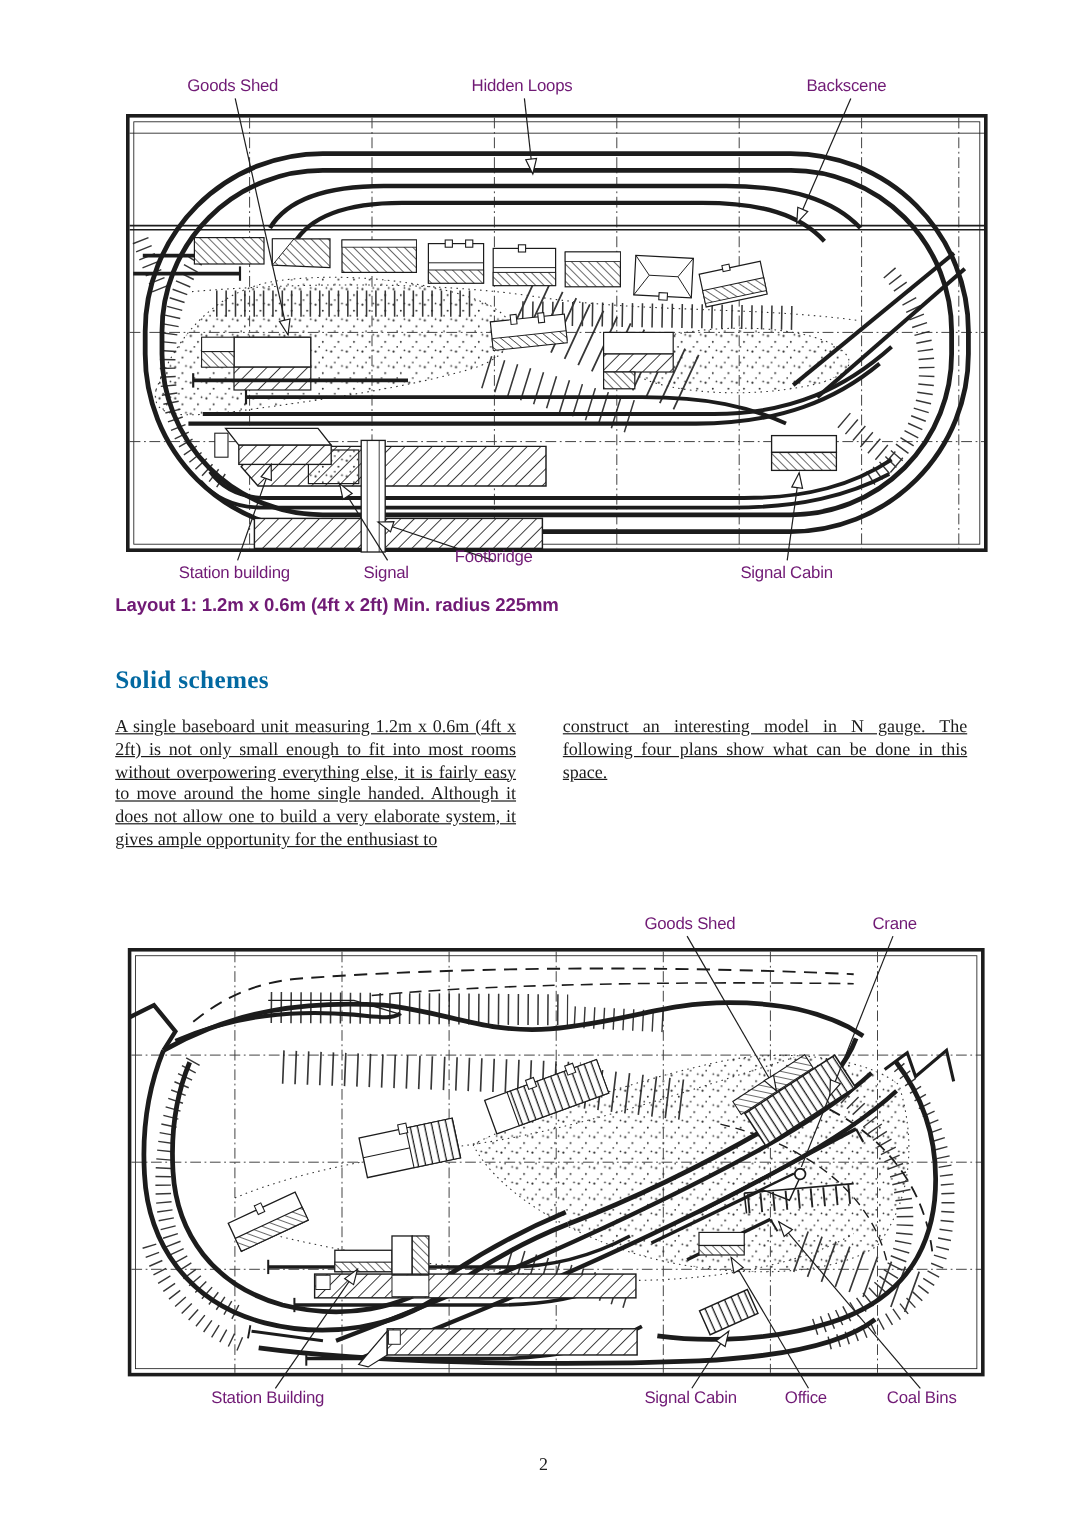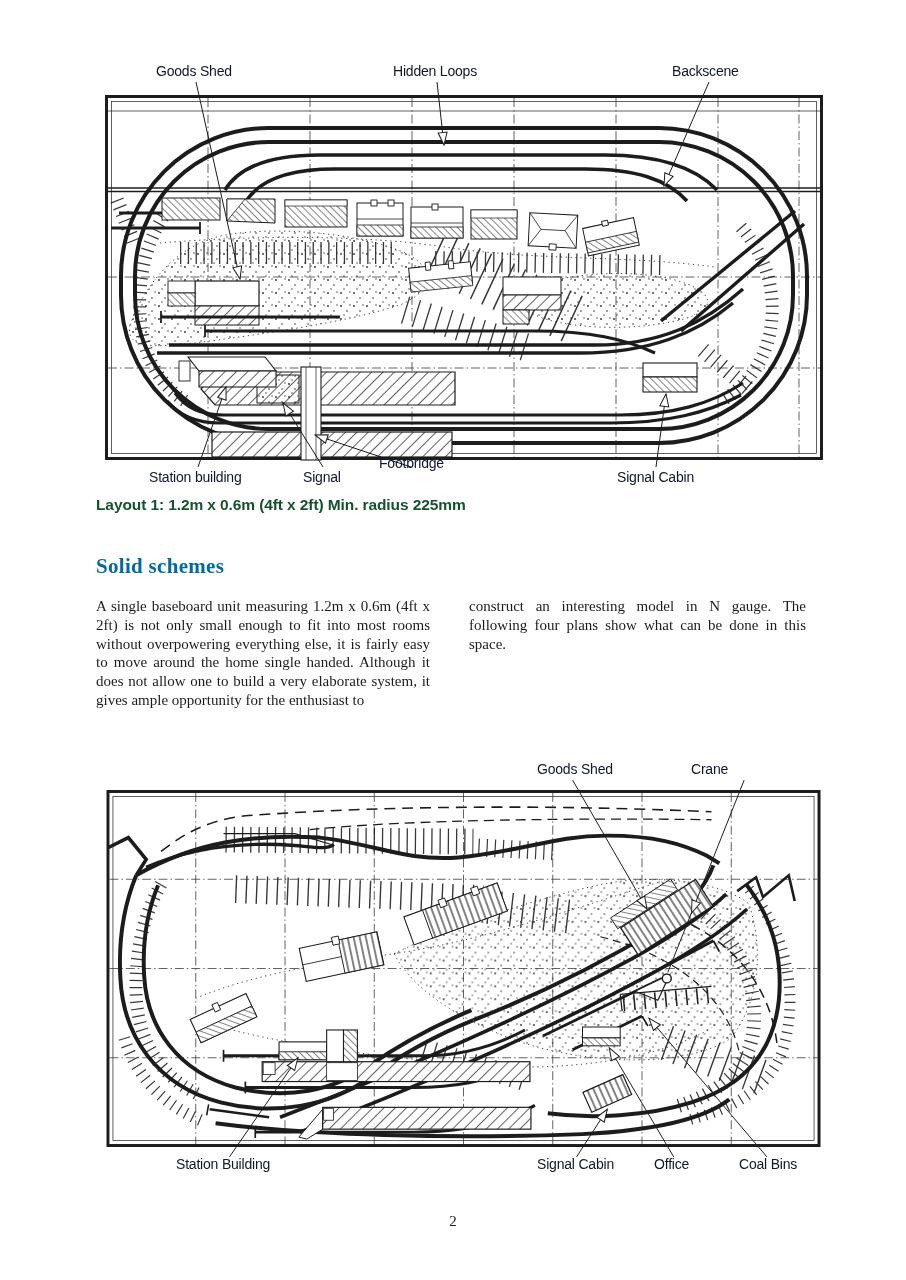--- a/index.html
+++ b/index.html
@@ -1,27 +1,27 @@
 <!DOCTYPE html>
 <html><head>
 <meta charset="utf-8">
 <style>
   html,body{margin:0;padding:0;}
   body{width:906px;height:1280px;background:#ffffff;position:relative;
        font-family:"Liberation Serif", serif;color:#1c1c1c;overflow:hidden;}
   .page{position:absolute;inset:0;}
   svg{overflow:visible;display:block;}
-  .lbl{position:absolute;font:14px/16px "Liberation Sans", sans-serif;color:#0f172a;
+  .lbl{position:absolute;font:14px/16px "Liberation Sans", sans-serif;color:#701a75;
        letter-spacing:-0.2px;white-space:nowrap;}
-  .cap{position:absolute;font:bold 15.5px/18px "Liberation Sans", sans-serif;color:#14532d;
+  .cap{position:absolute;font:bold 15.5px/18px "Liberation Sans", sans-serif;color:#701a75;
        letter-spacing:-0.1px;white-space:nowrap;}
   .heading{position:absolute;left:96px;top:554px;font:bold 21px/24px "Liberation Serif", serif;
        color:#0369a1;letter-spacing:0.3px;}
   .cols{position:absolute;left:96px;top:597px;width:710px;display:flex;gap:23px;}
-  .col{font:15px/18.8px "Liberation Serif", serif;color:#1c1c1c;text-align:justify;}
+  .col{font:15px/18.8px "Liberation Serif", serif;color:#1c1c1c;text-align:justify;text-decoration:underline;}
   .col.left{width:342px;}
   .col.right{width:345px;margin-left:16px;}
   .col p{margin:0;}
   .col p.indent{margin-top:18.8px;text-indent:22px;}
   .pageno{position:absolute;left:0;top:1213px;width:906px;text-align:center;
        font:15px "Liberation Serif", serif;color:#222;}
   .fig{position:absolute;}
   
   .ink{stroke:#1c1c1c;fill:none;}
   .tk{stroke:#222;fill:none;}
@@ -250,21 +250,21 @@
   <div class="cols">
     <div class="col left">
       <p>A single baseboard unit measuring 1.2m x 0.6m (4ft x 2ft) is not only small enough to fit into most rooms without overpowering everything else, it is fairly easy to move around the home single handed. Although it does not allow one to build a very elaborate system, it gives ample opportunity for the enthusiast to</p>
     </div>
     <div class="col right">
       <p>construct an interesting model in N gauge. The following four plans show what can be done in this space.</p>
     </div>
   </div>
 
   <div class="lbl" style="left:537px;top:761px">Goods Shed</div>
-  <div class="lbl" style="left:691px;top:761px">Crane</div>
+  <div class="lbl" style="left:727px;top:761px">Crane</div>
 
   <div class="fig" style="left:104px;top:790px;width:719px;height:357px">
   <svg width="719" height="357" viewBox="0 0 720 360">
 
     <g>
       <rect x="1.5" y="1.5" width="717" height="357" fill="#fff" stroke="#1c1c1c" stroke-width="3"></rect>
       <rect x="6.5" y="6.5" width="707" height="347" fill="none" stroke="#1c1c1c" stroke-width="0.7"></rect>
     </g>
 
     <g stroke="#3a3a3a" stroke-width="0.8" stroke-dasharray="9 3 1.5 3">

